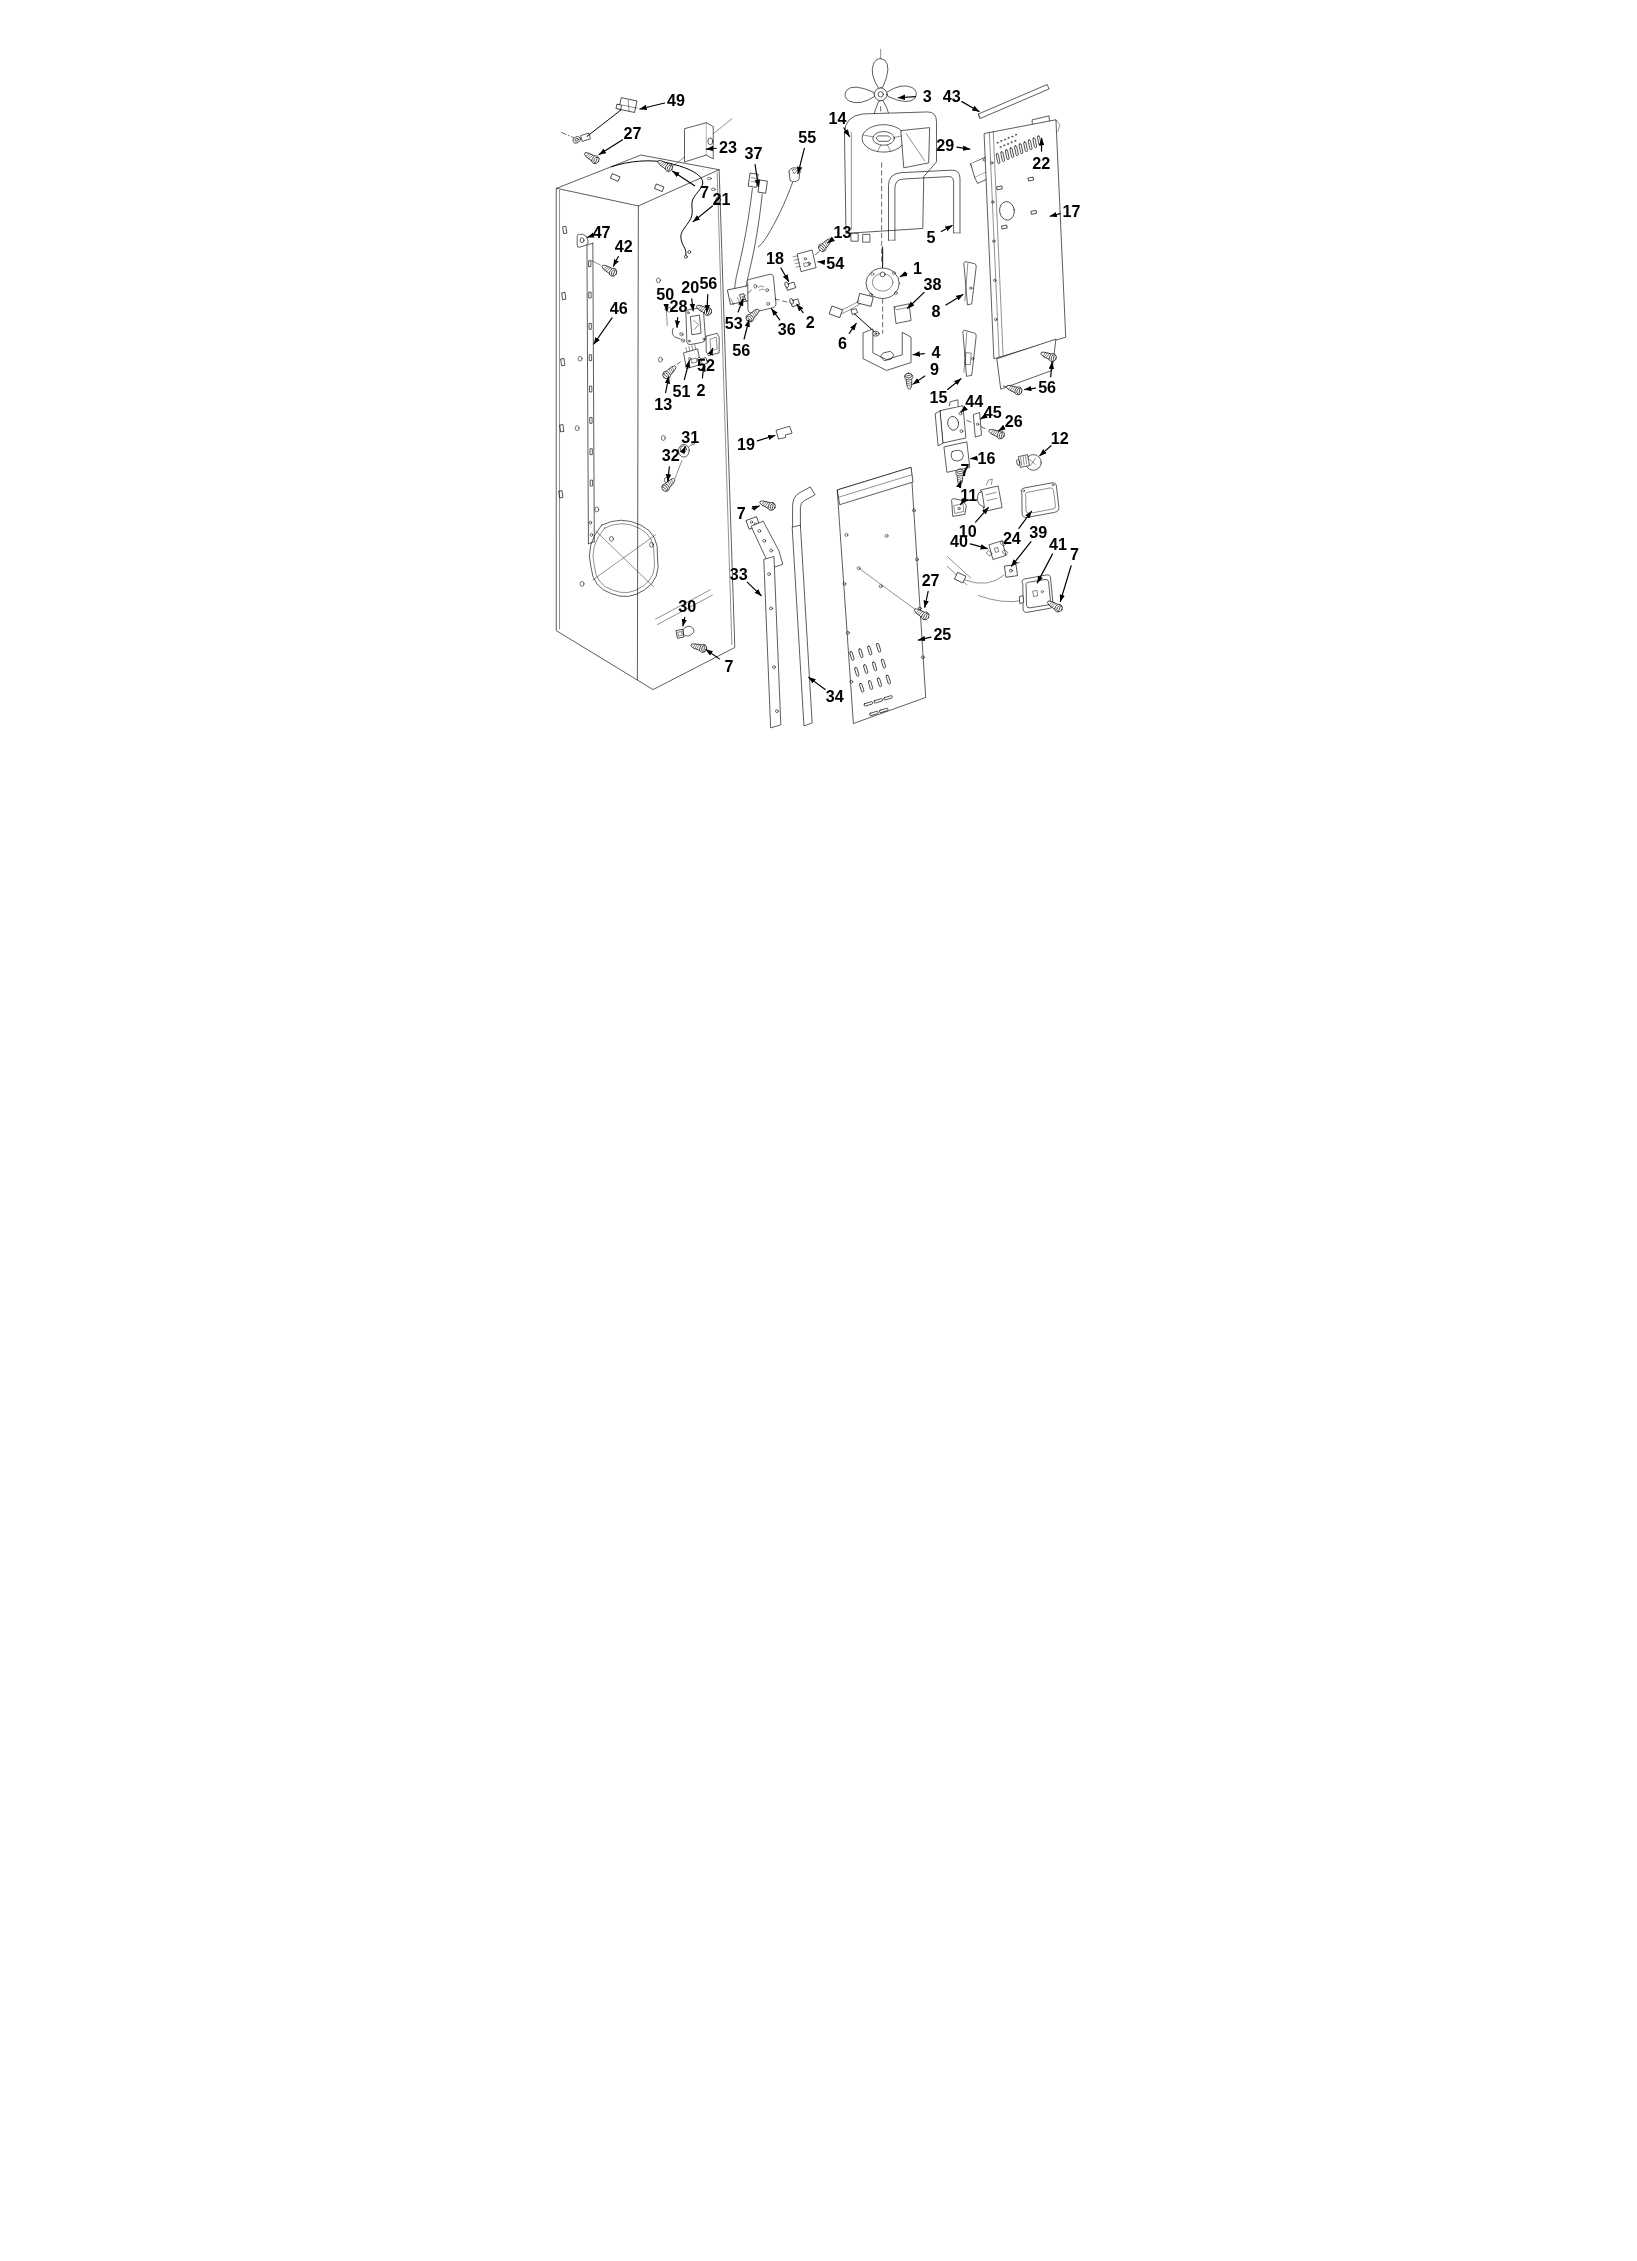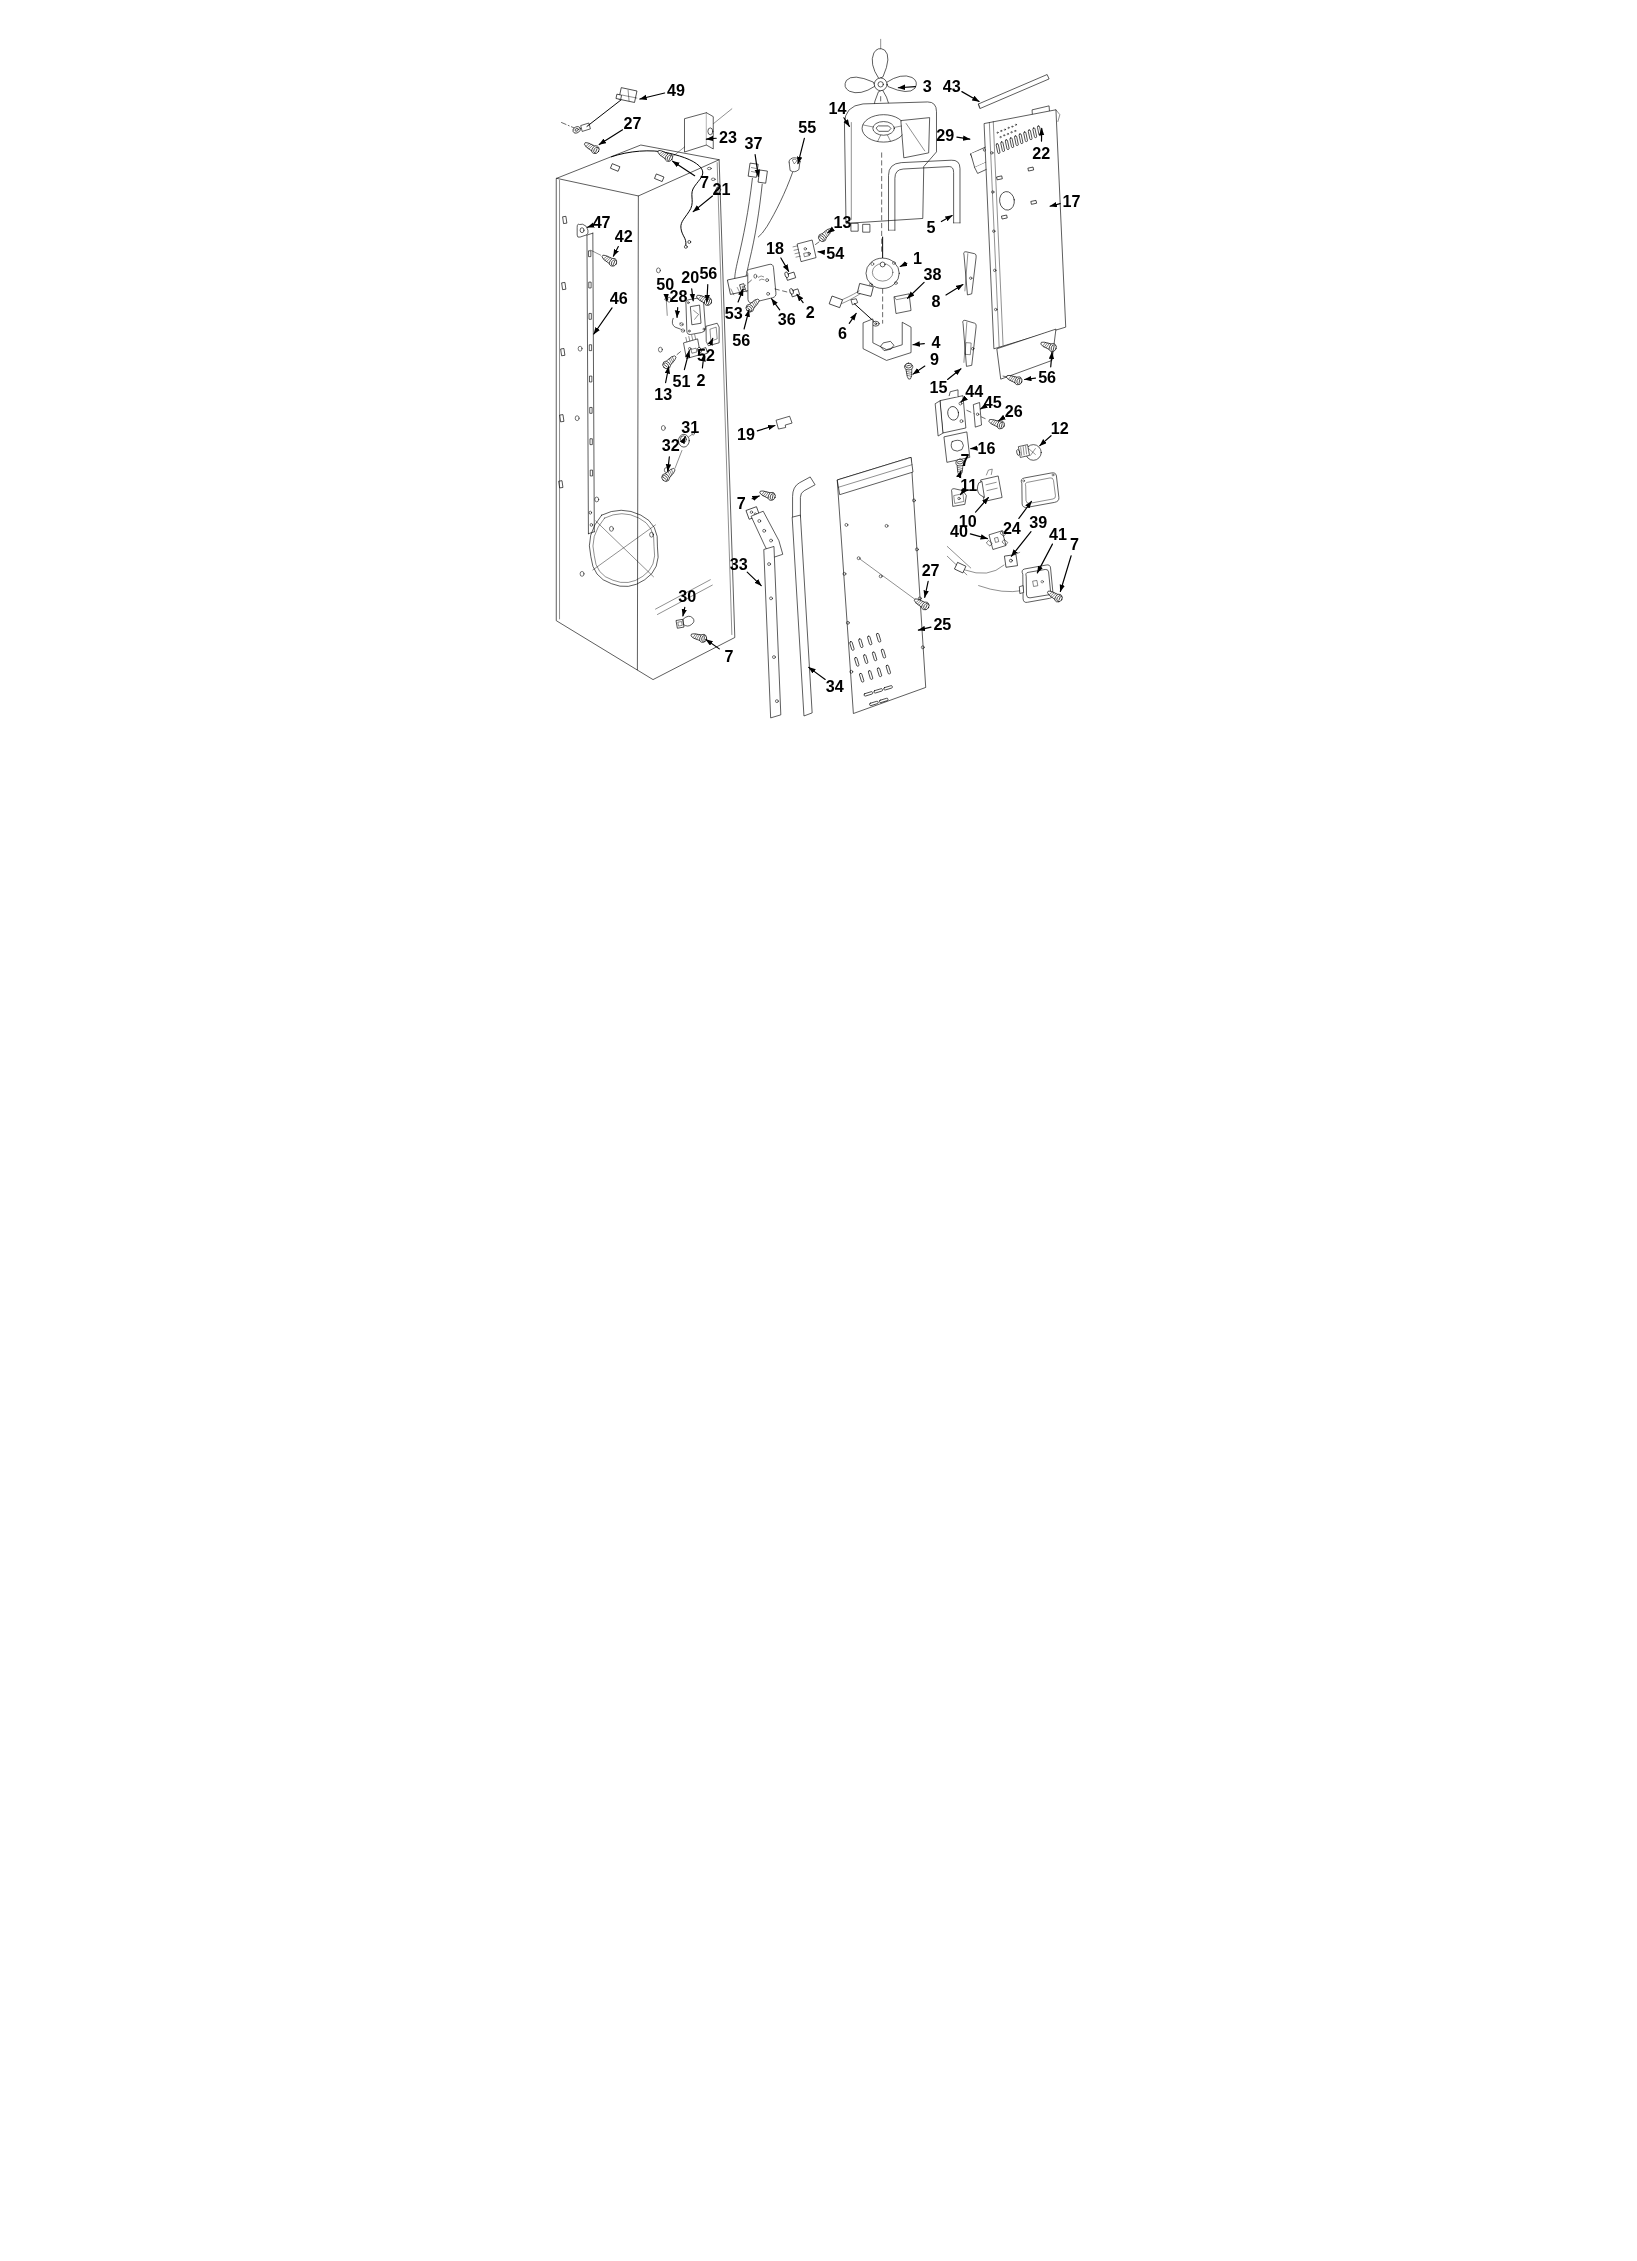--- a/index.html
+++ b/index.html
@@ -1,17 +1,17 @@
 <!DOCTYPE html>
 <html style="font-size:7.8px"><head>
 <meta charset="utf-8">
 <style>
   html,body{margin:0;padding:0;background:#fff;}
   body{font-family:"Liberation Sans", sans-serif;}
-  .page{width:100%;max-width:562px;margin:6px auto;background:#fff;}
+  .page{width:100%;max-width:562px;margin:16px auto;background:#fff;}
   svg{display:block;width:100%;height:auto;background:#fff;}
   svg *{stroke:#000;fill:none;stroke-width:1.3;stroke-linecap:round;stroke-linejoin:round;}
   .fw{fill:#fff;}
   .thin{stroke-width:0.9;}
   .thick{stroke-width:2;}
   .dash{stroke-dasharray:9 7;stroke-width:1.2;}
   .dashdot{stroke-dasharray:10 5 2 5;stroke-width:1.2;}
   .callout-num{fill:#000;stroke:none;font-family:"Liberation Sans", sans-serif;
     font-size:33px;font-weight:bold;text-anchor:middle;}
   .callout-arrow{stroke-width:2.4;}

